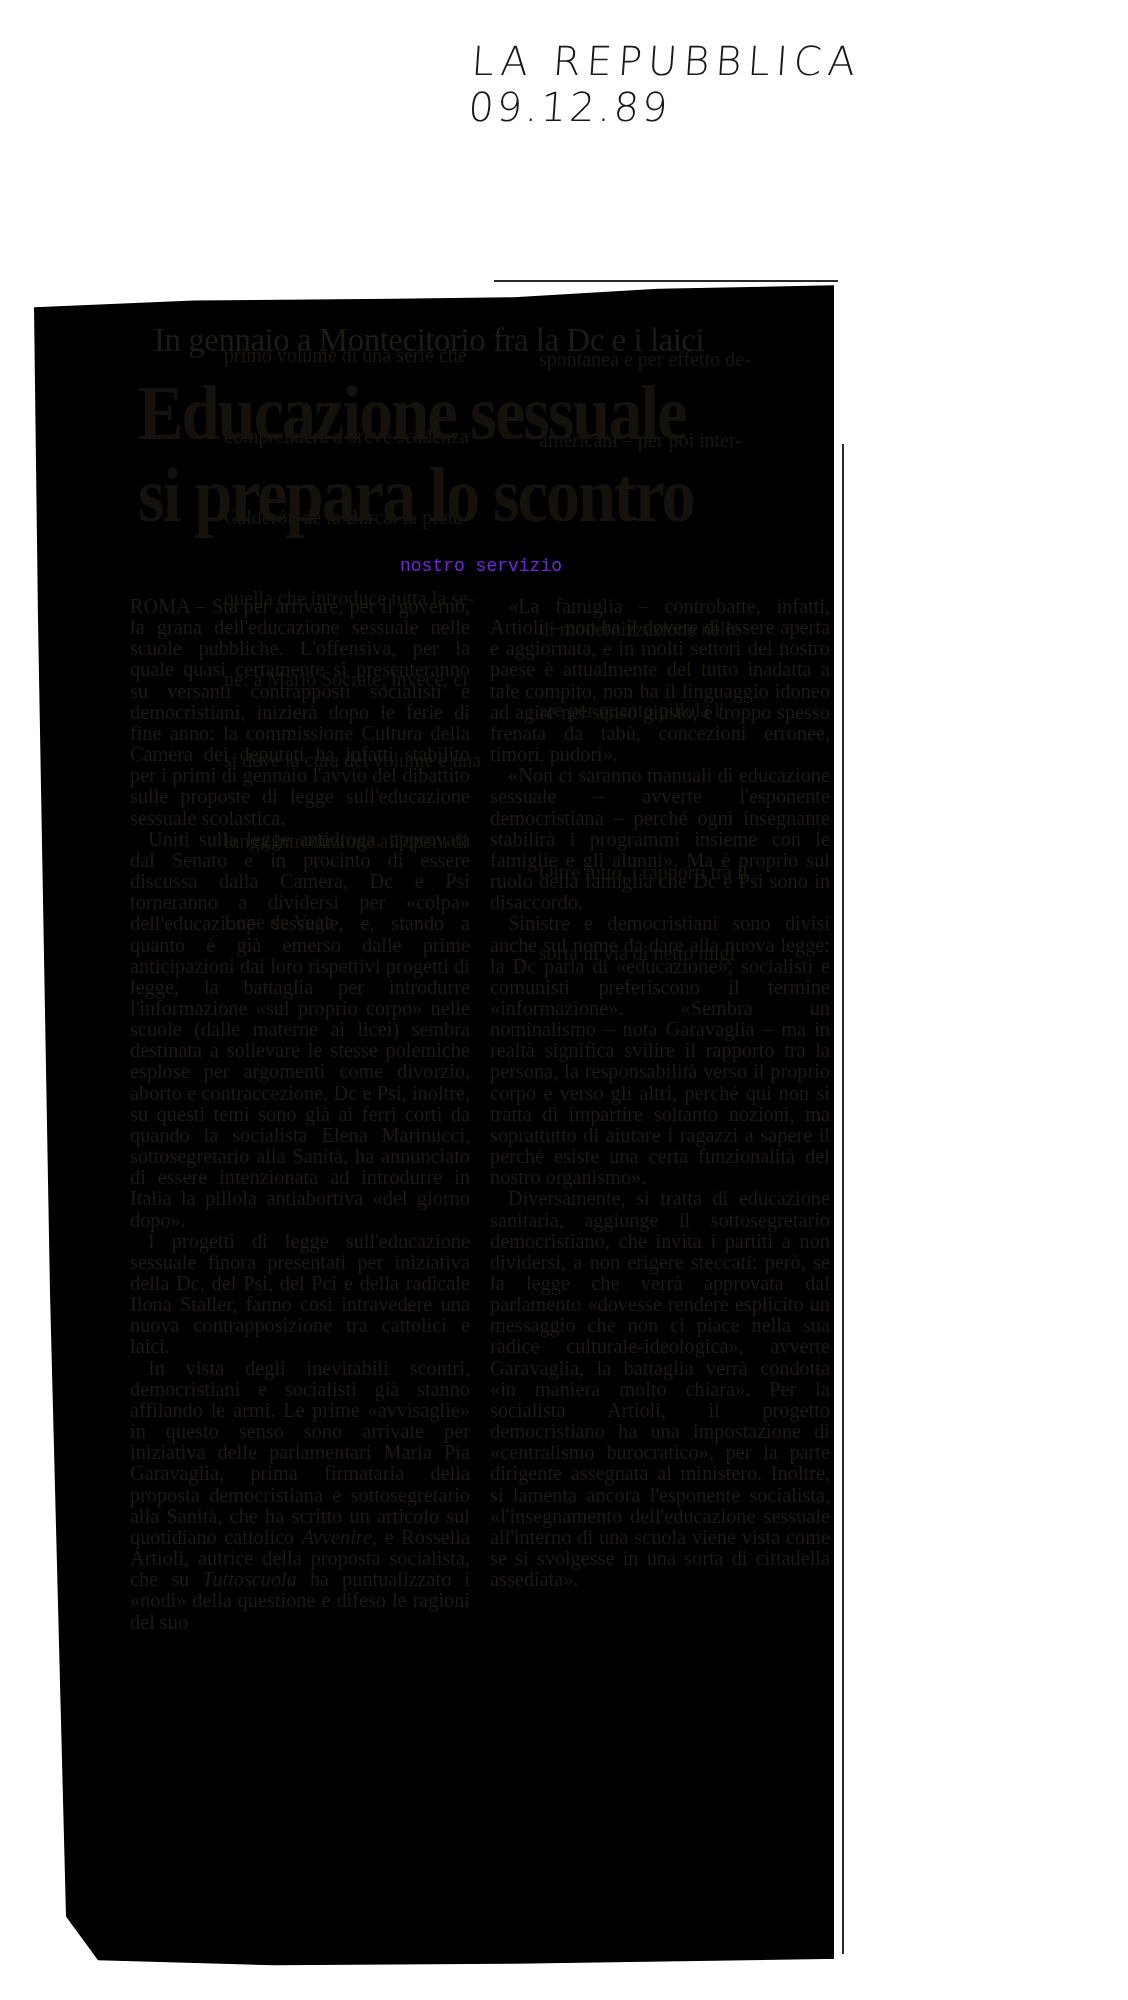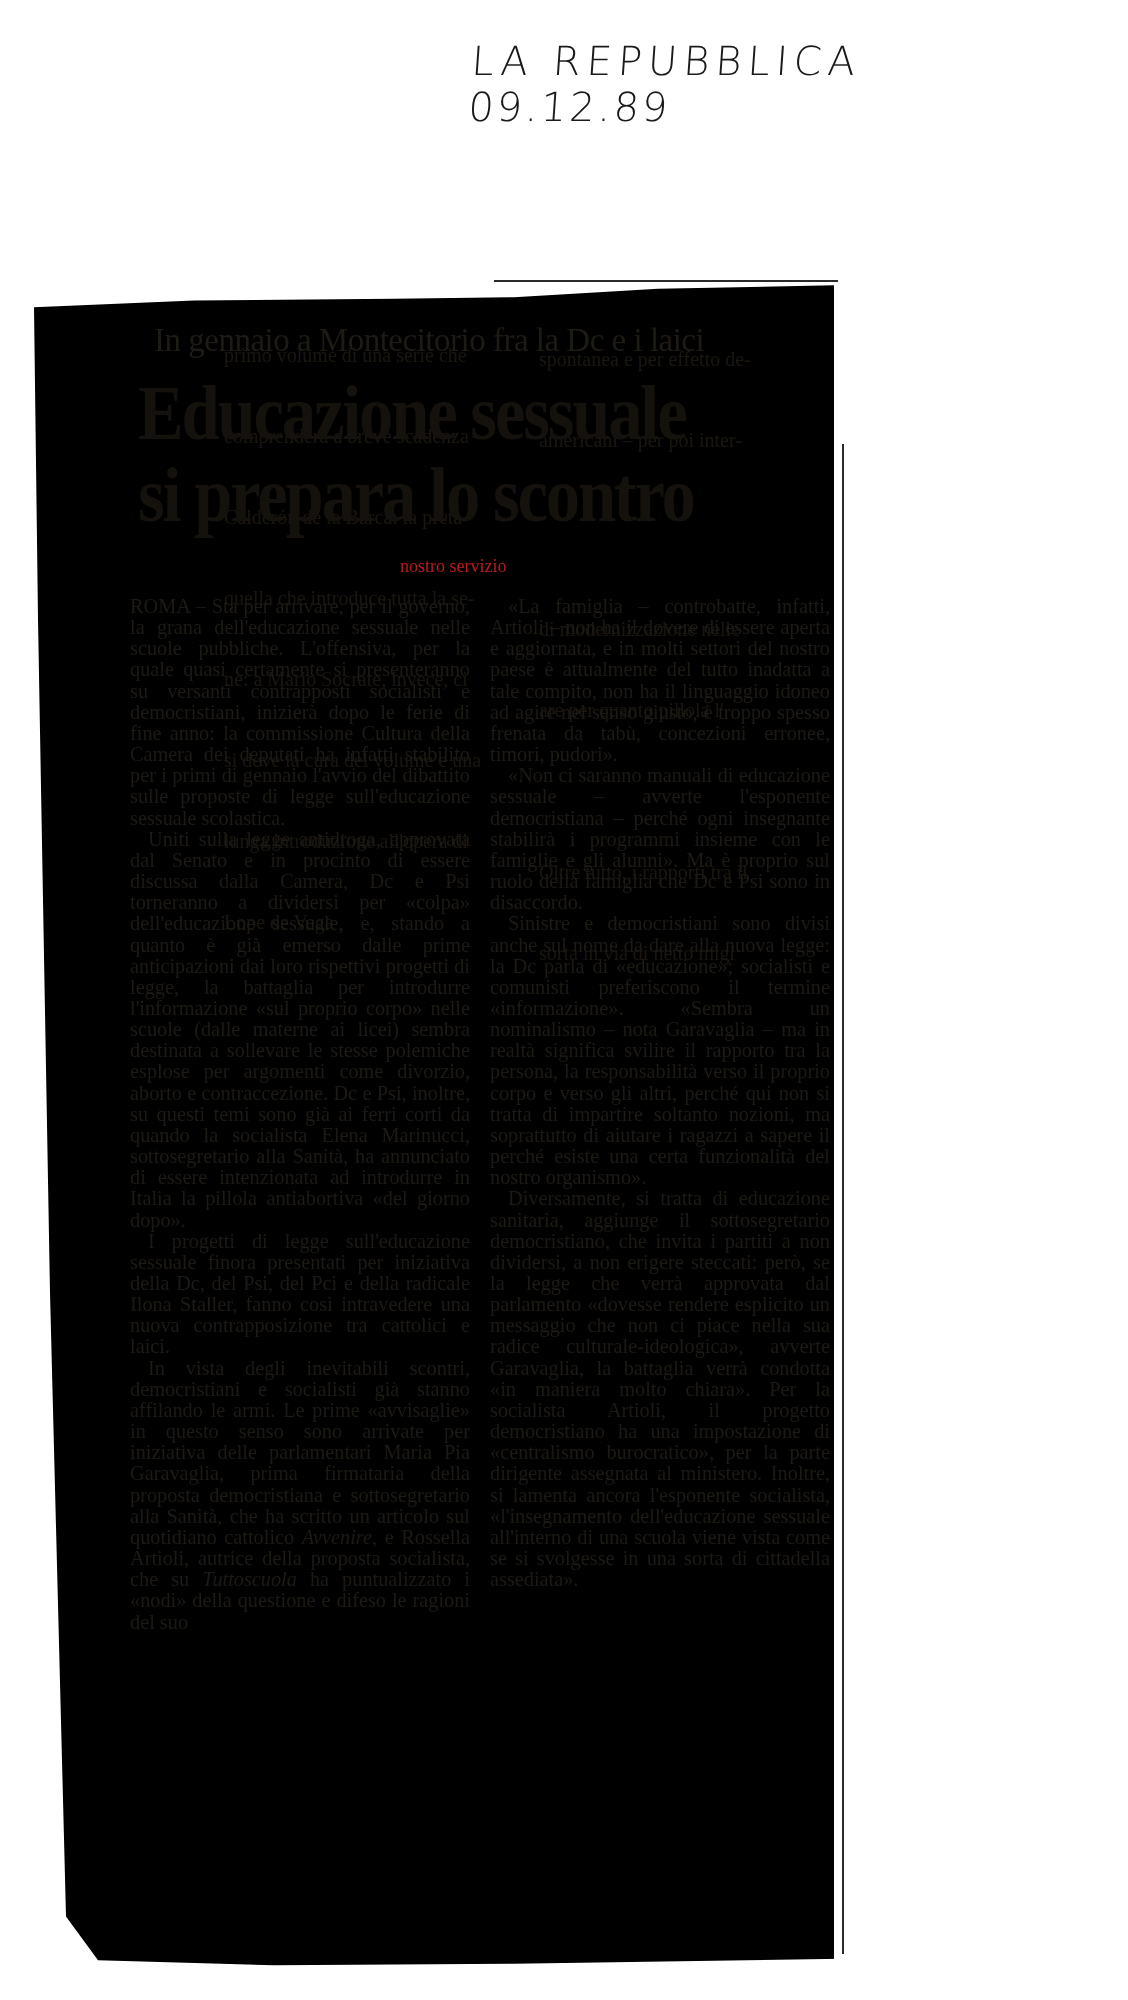--- a/index.html
+++ b/index.html
@@ -40,21 +40,21 @@
     font-size: 33px; color: #1e1a14; letter-spacing: -0.5px;
   }
   .headline {
     position: absolute; left: 138px; top: 372px; margin: 0;
     font-family: "Liberation Serif", serif; font-weight: bold;
     font-size: 78px; line-height: 82px; color: #15120d; letter-spacing: -2.5px;
     transform: scaleX(0.88); transform-origin: left top;
   }
   .byline {
     position: absolute; left: 400px; top: 556px;
-    font-family: Liberation Serif, serif; font-size: 18px; color: #b91c1c;
+    font-family: Liberation Mono, monospace; font-size: 18px; color: #6d28d9;
   }
   .col {
     position: absolute; top: 596px; width: 340px;
     font-family: "Liberation Serif", serif; font-size: 20.3px; line-height: 21.15px;
     color: #1d1a15; text-align: justify; hyphens: manual;
   }
   .col p { margin: 0; text-indent: 18px; }
   .col p.first { text-indent: 0; }
   .col-left { left: 130px; }
   .col-right { left: 490px; }

